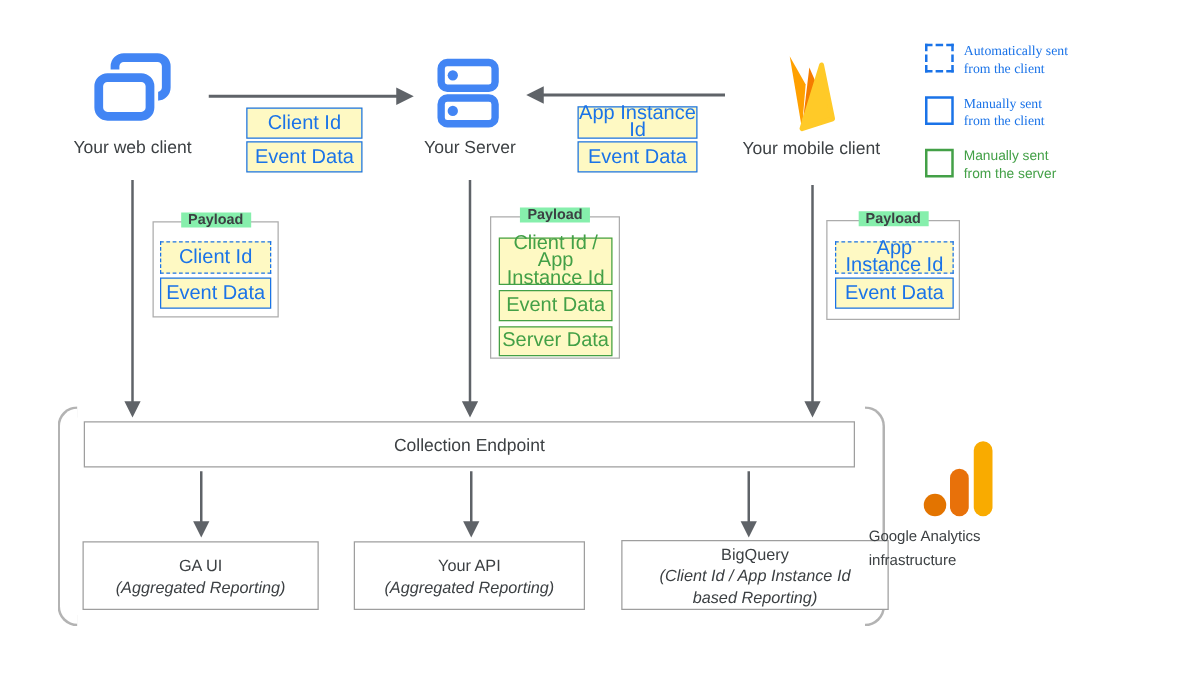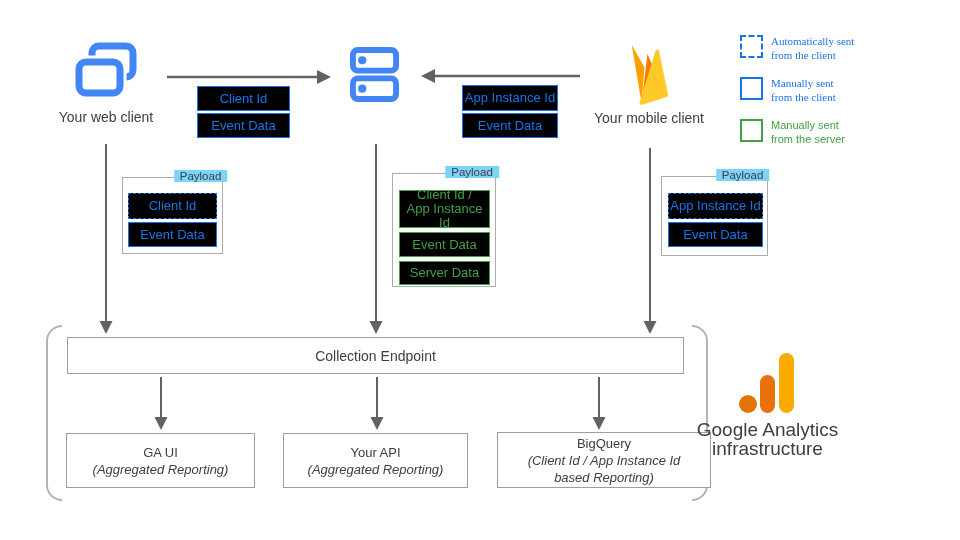--- a/index.html
+++ b/index.html
@@ -6,29 +6,29 @@
   .canvas{position:relative;width:960px;height:540px;background:#fff;
           font-family:"Liberation Sans","DejaVu Sans",sans-serif;overflow:hidden;}
   .abs{position:absolute;box-sizing:border-box;}
   svg{overflow:visible;}
 
   .overlay{position:absolute;left:0;top:0;width:960px;height:540px;pointer-events:none;}
 
   .node-label{position:absolute;font-size:14px;color:#3C4043;text-align:center;}
 
   .chip{position:absolute;display:flex;align-items:center;justify-content:center;
-        background:#000000;font-size:13px;font-weight:500;box-sizing:border-box;
+        background:#fef9c3;font-size:16px;font-weight:500;box-sizing:border-box;
         text-align:center;line-height:14px;white-space:pre-line;}
   .chip.blue{border:1.5px solid #1A73E8;color:#1A73E8;}
   .chip.green{border:1.5px solid #43A047;color:#43A047;}
   .chip.dashed{border-style:dashed;}
 
   .payload{position:absolute;border:1px solid #ACACAC;background:#fff;box-sizing:border-box;}
   .payload-title{position:absolute;top:-8px;left:50%;transform:translateX(-50%);
-        background:#7dd3fc;padding:0 6px;font-size:11.5px;font-weight:400;color:#3C4043;white-space:nowrap;margin-left:28px;}
+        background:#86efac;padding:0 6px;font-size:11.5px;font-weight:700;color:#3C4043;white-space:nowrap;}
 
   .legend-swatch{position:absolute;width:23px;height:23px;background:#fff;box-sizing:border-box;}
   .legend-swatch.blue{border:2px solid #1A73E8;}
   .legend-swatch.green{border:2px solid #43A047;}
   .legend-swatch.dashed{border-style:dashed;}
   .legend-label{position:absolute;font-size:11px;line-height:14px;font-weight:500;white-space:pre-line;}
   .legend-label.blue{color:#1A73E8;font-family:Liberation Serif, serif;}
   .legend-label.green{color:#43A047;}
 
   .endpoint-box{position:absolute;border:1px solid #9E9E9E;background:#fff;display:flex;
@@ -39,22 +39,22 @@
         font-size:13px;color:#3C4043;line-height:17px;box-sizing:border-box;}
   .output-sub{font-style:italic;white-space:pre-line;}
 
   .bracket-left{position:absolute;left:46px;top:325px;width:16px;height:176px;
         border-left:2px solid #B3B3B3;border-top:2px solid #B3B3B3;border-bottom:2px solid #B3B3B3;
         border-radius:22px 0 0 22px;box-sizing:border-box;}
   .bracket-right{position:absolute;left:692px;top:325px;width:16px;height:176px;
         border-right:2px solid #B3B3B3;border-top:2px solid #B3B3B3;border-bottom:2px solid #B3B3B3;
         border-radius:0 22px 22px 0;box-sizing:border-box;}
 
-  .caption{position:absolute;font-size:19px;line-height:19px;color:#3C4043;
-        text-align:center;white-space:pre-line;}
+  .caption{position:absolute;font-size:12px;line-height:19px;color:#3C4043;
+        white-space:pre-line;}
 </style>
 </head>
 <body>
 
 <div class="canvas">
 
   <svg class="overlay" viewBox="0 0 960 540">
     <g stroke="#5F6368" fill="#5F6368">
       <line x1="167" y1="77" x2="319" y2="77" stroke-width="2.5"></line>
       <polygon points="331,77 317,70 317,84" stroke="none"></polygon>
@@ -95,20 +95,21 @@
     <rect x="4" y="20" width="41" height="31" rx="7" fill="#fff" stroke="#4285F4" stroke-width="7"></rect>
   </svg>
   <div class="node-label" style="left:36px;top:109px;width:140px">Your web client</div>
 
   <svg class="abs" style="left:349px;top:46px" width="51" height="57" viewBox="0 0 52 58">
     <rect x="4" y="4" width="44" height="21" rx="5" fill="#fff" stroke="#4285F4" stroke-width="6"></rect>
     <circle cx="13.5" cy="14.5" r="4.2" fill="#4285F4"></circle>
     <rect x="4" y="33" width="44" height="21" rx="5" fill="#fff" stroke="#4285F4" stroke-width="6"></rect>
     <circle cx="13.5" cy="43.5" r="4.2" fill="#4285F4"></circle>
   </svg>
+  <div class="node-label" style="left:306px;top:109px;width:140px">Your Server</div>
 
   <svg class="abs" style="left:621px;top:42px" width="49" height="63" viewBox="0 0 50 64">
     <polygon points="11,3 24,26 21,62" fill="#FFA000"></polygon>
     <polygon points="27,12 34,28 21,62" fill="#F57C00"></polygon>
     <polygon points="21,62 37,10 46,54" fill="#FFCA28" stroke="#FFCA28" stroke-width="4" stroke-linejoin="round"></polygon>
   </svg>
   <div class="node-label" style="left:574px;top:110px;width:150px">Your mobile client</div>
 
   <div class="chip blue" style="left:197px;top:86px;width:93px;height:25px">Client Id</div>
   <div class="chip blue" style="left:197px;top:113px;width:93px;height:25px">Event Data</div>

